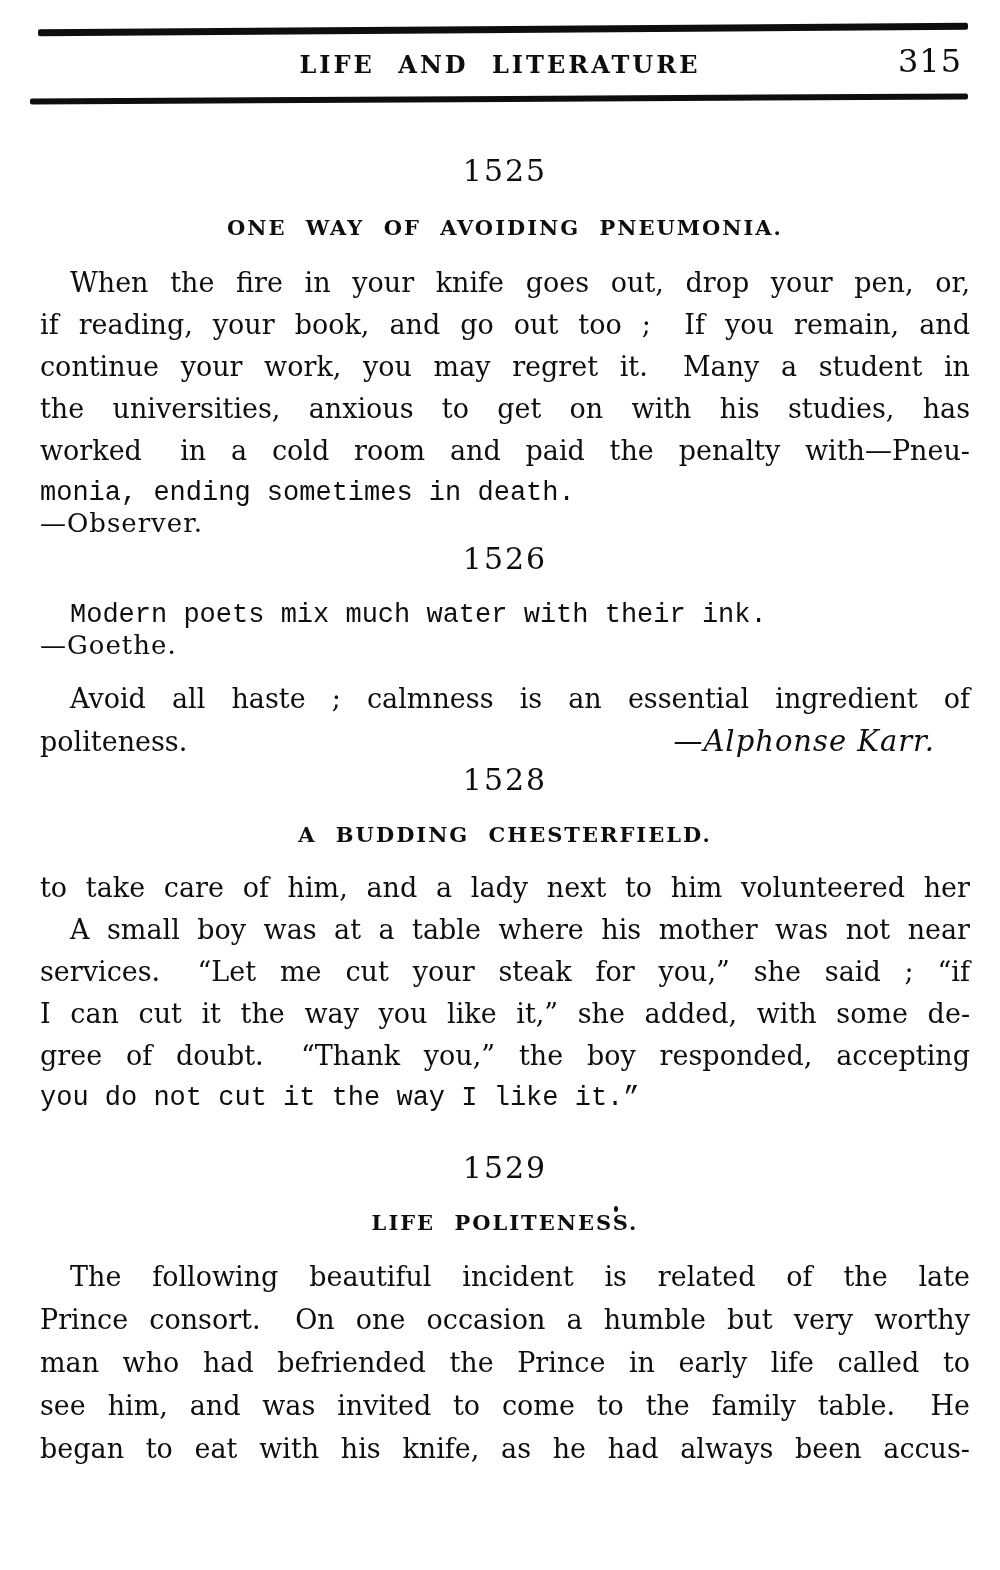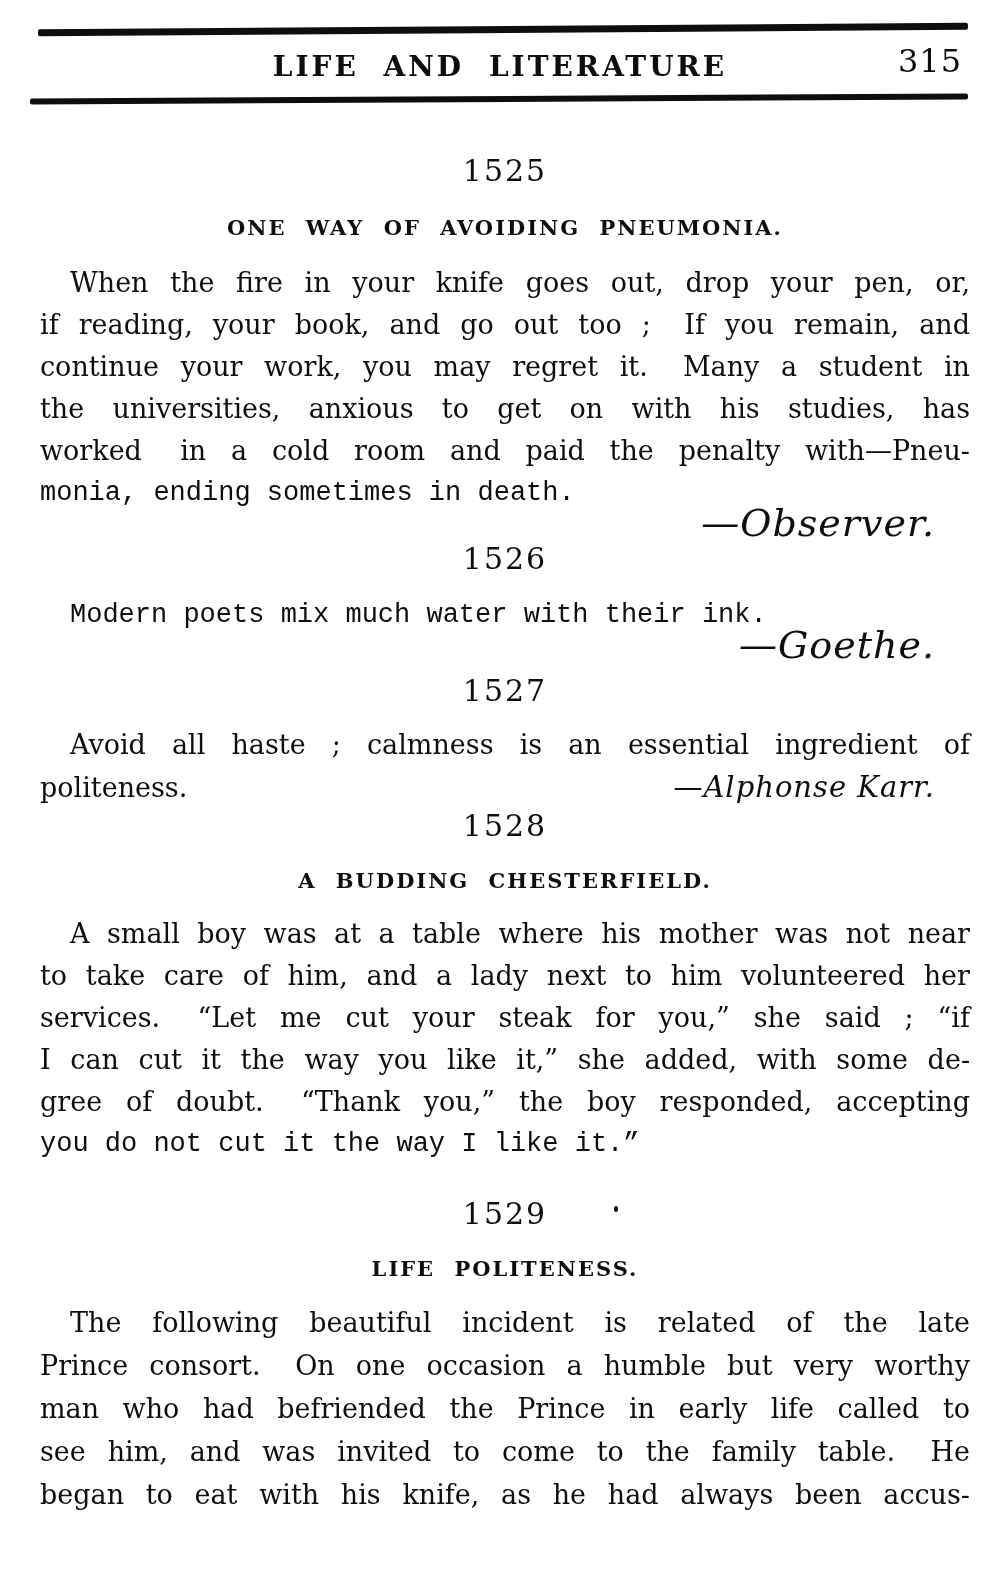--- a/index.html
+++ b/index.html
@@ -27,21 +27,21 @@
     transform: rotate(-0.4deg);
   }
   .rule-under {
     left: 30px; right: 32px; top: 96px; height: 6px;
     transform: rotate(-0.3deg);
   }
   .head-title {
     position: absolute;
     top: 50px; left: 0; right: 0;
     text-align: center;
-    font-size: 28px;
+    font-size: 24px;
     font-weight: 700;
     letter-spacing: 3px;
     word-spacing: 12px;
   }
   .page-num {
     position: absolute;
     top: 42px; right: 38px;
     font-size: 32px;
     letter-spacing: 1px;
   }
@@ -73,23 +73,21 @@
     text-align-last: justify;
   }
   .tline.last {
     text-align-last: left;
     font-family: Liberation Mono, monospace;
   }
   .tline.indent {
     text-indent: 30px;
   }
   .attrib {
-    text-align: right;
-    font-style: italic;
-    font-size: 38px;
+    font-size: 26px;
     line-height: 34px;
     padding-right: 35px;
     letter-spacing: 1px;
   }
   .split-line {
     display: flex;
     justify-content: space-between;
     align-items: baseline;
     font-size: 27px;
     line-height: 42px;
@@ -148,34 +146,33 @@
       <div class="tline last">monia, ending sometimes in death.</div>
     </div>
     <div class="attrib m-att1">—Observer.</div>
 
     <div class="sec-num m-num2">1526</div>
     <div class="para m-line2">
       <div class="tline last indent">Modern poets mix much water with their ink.</div>
     </div>
     <div class="attrib m-att2">—Goethe.</div>
 
-    <div class="sec-num m-num3">1527</div>
     <div class="para m-para3">
       <div class="tline indent">Avoid all haste ; calmness is an essential ingredient of</div>
     </div>
     <div class="split-line">
       <span>politeness.</span>
       <span class="attrib-inline">—Alphonse Karr.</span>
     </div>
 
     <div class="sec-num m-num4">1528</div>
     <div class="sec-head m-head4">A BUDDING CHESTERFIELD.</div>
     <div class="para m-para4">
+      <div class="tline">to take care of him, and a lady next to him volunteered her</div>
       <div class="tline indent">A small boy was at a table where his mother was not near</div>
-      <div class="tline">to take care of him, and a lady next to him volunteered her</div>
       <div class="tline">services.  “Let me cut your steak for you,” she said ; “if</div>
       <div class="tline">I can cut it the way you like it,” she added, with some de-</div>
       <div class="tline">gree of doubt.  “Thank you,” the boy responded, accepting</div>
       <div class="tline last">you do not cut it the way I like it.”</div>
     </div>
 
     <div class="sec-num m-num5">1529</div>
     <div class="sec-head m-head5">LIFE POLITENESS.</div>
     <div class="para para-1529 m-para5">
       <div class="tline indent">The following beautiful incident is related of the late</div>

